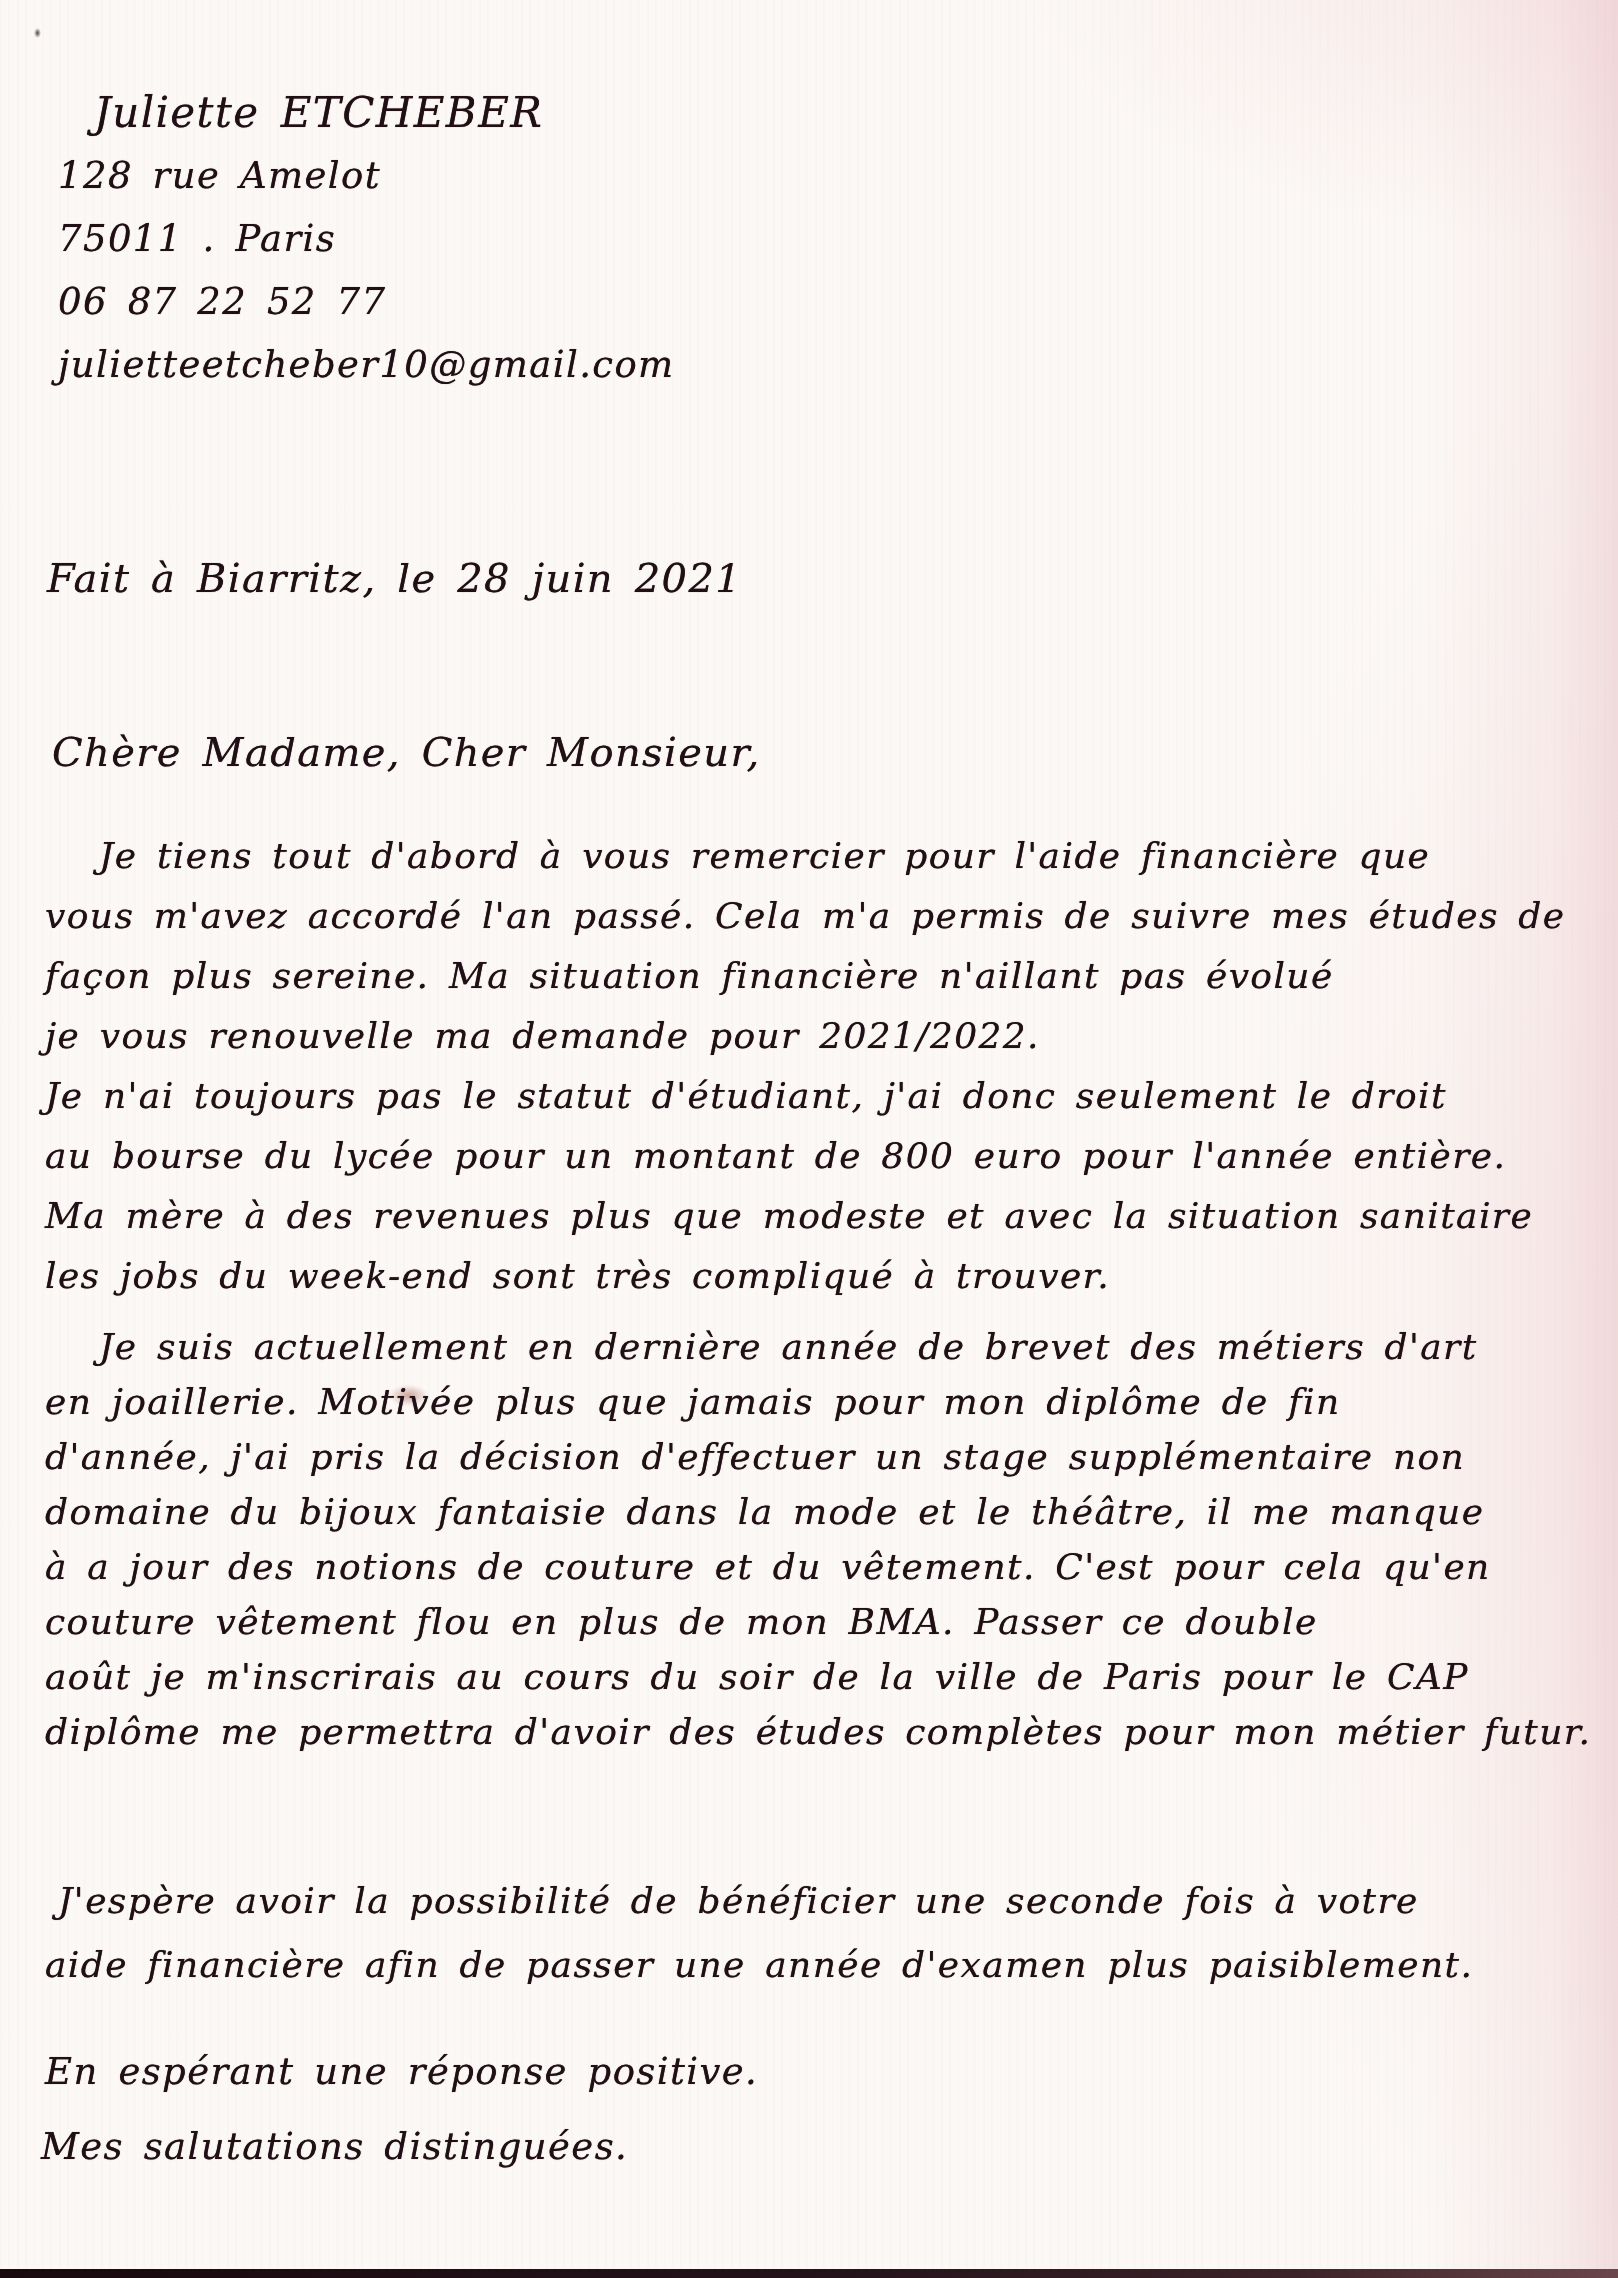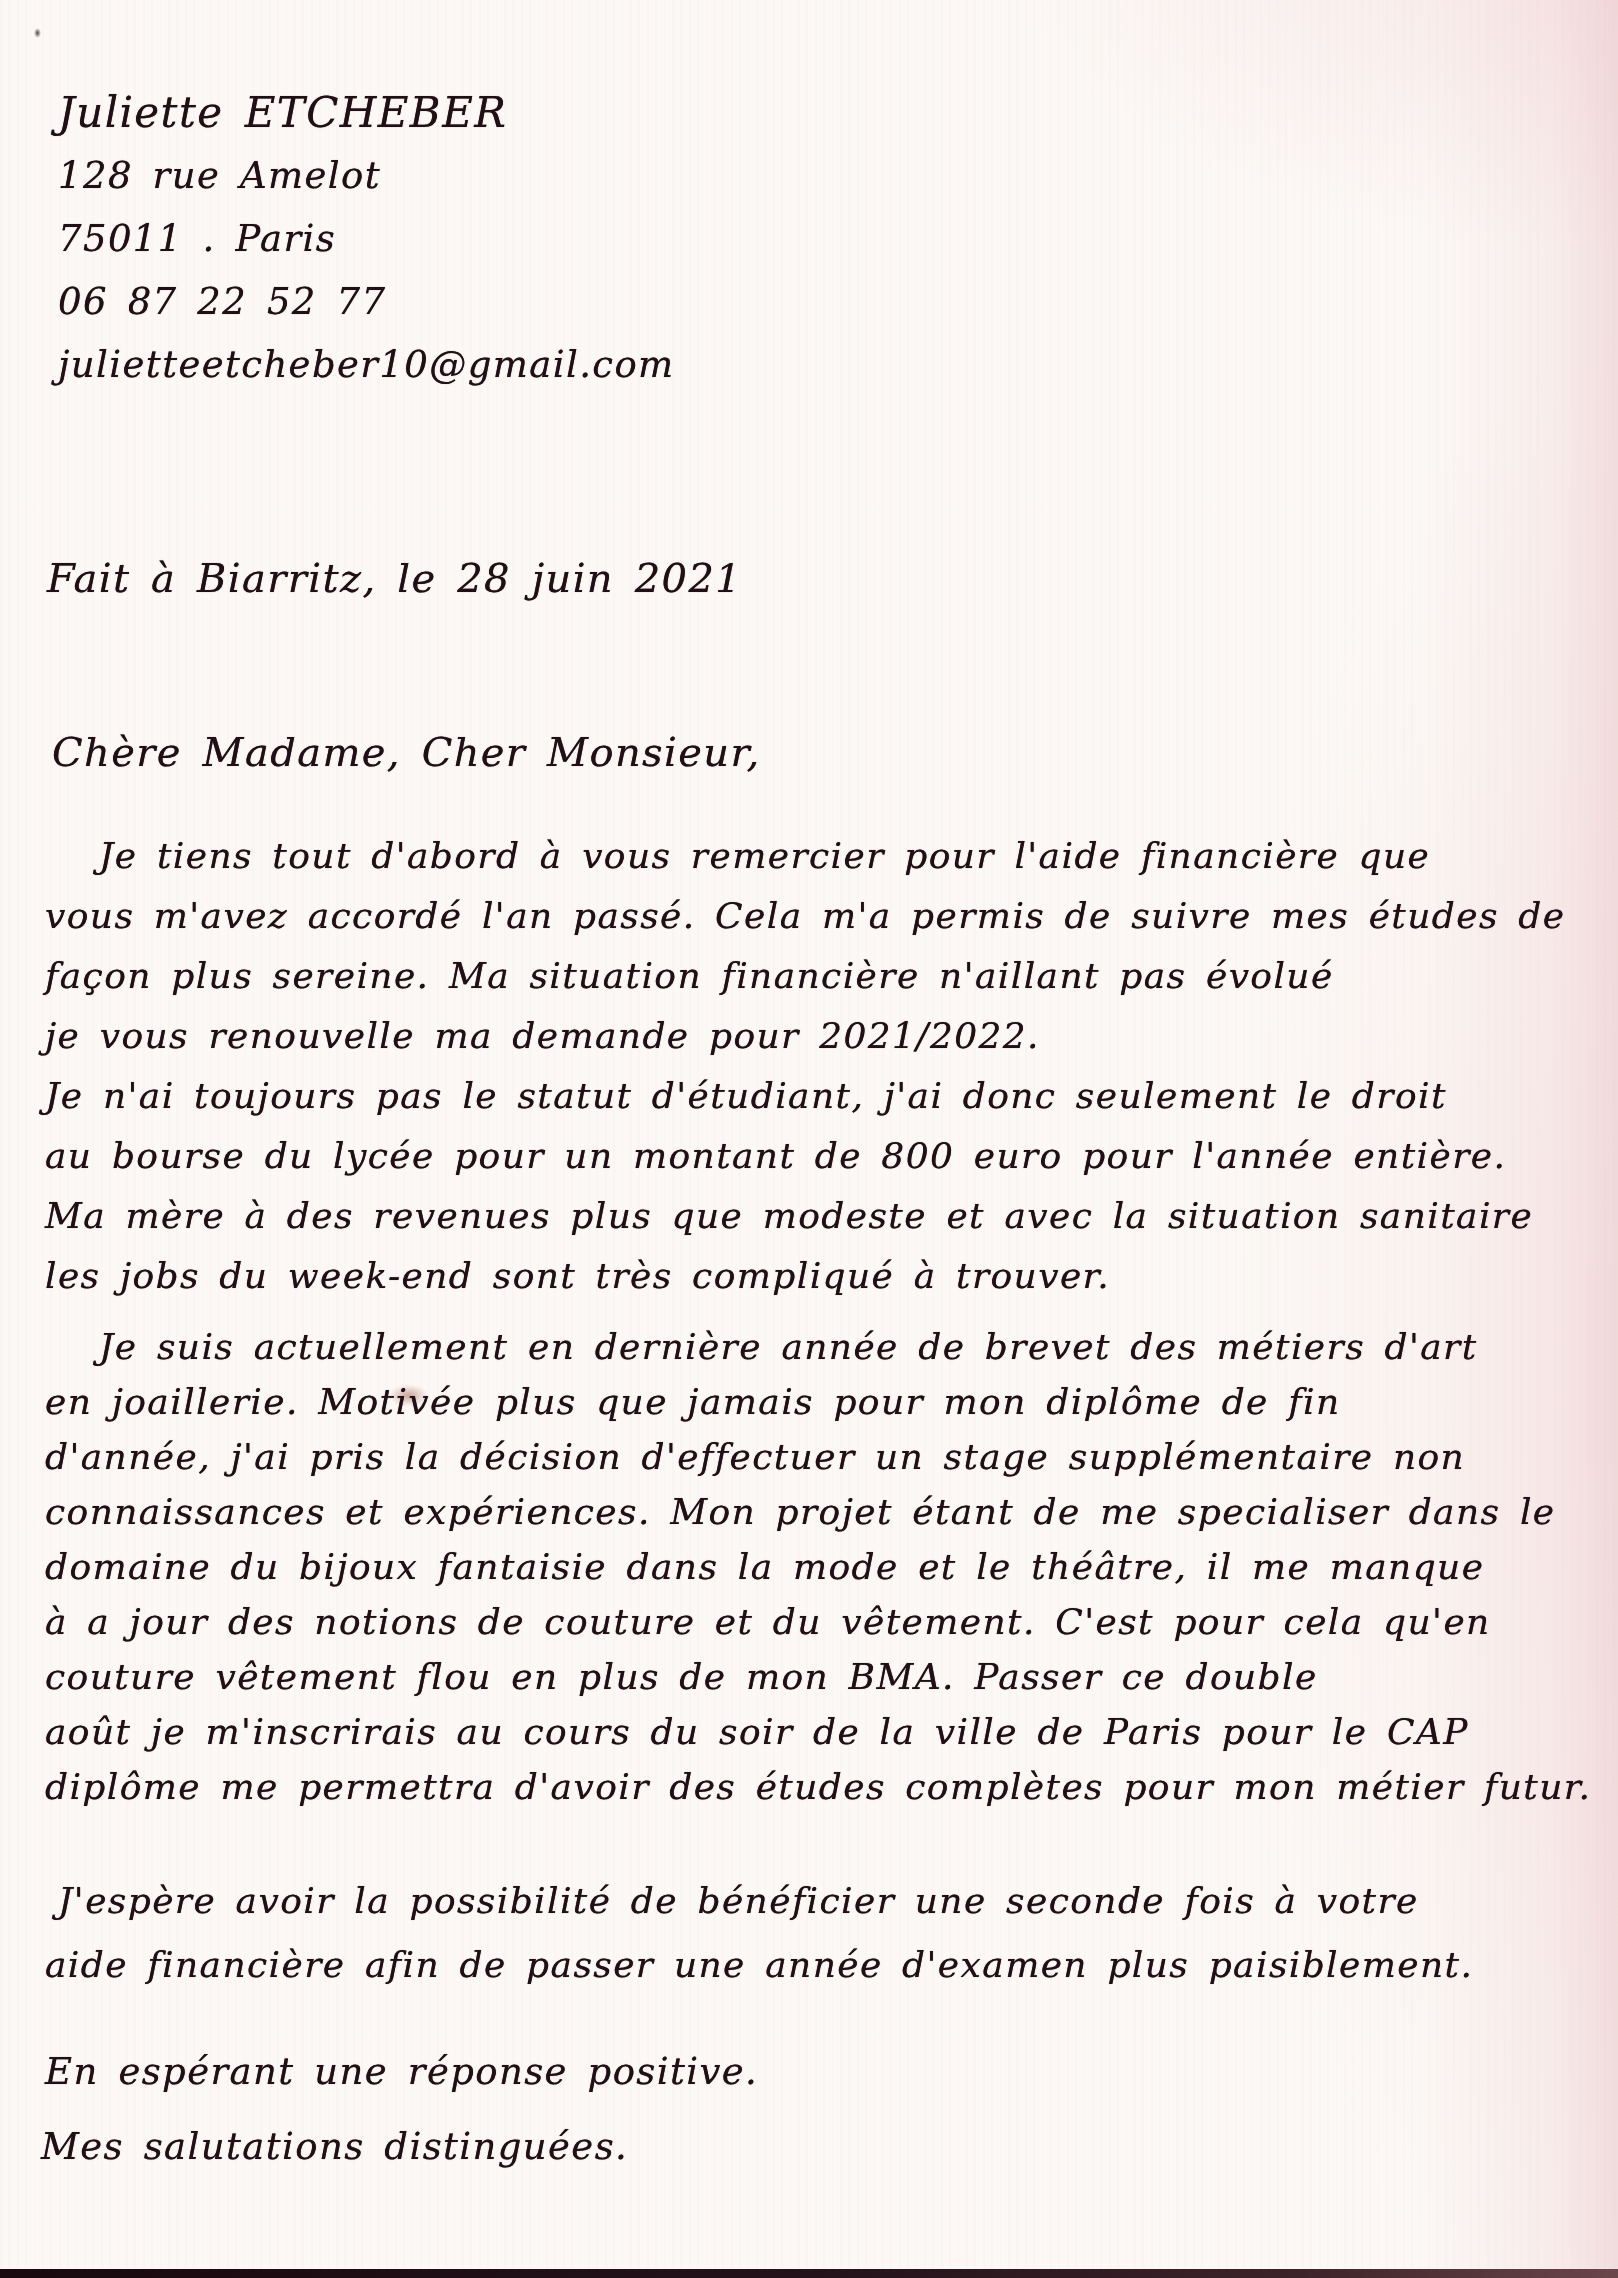--- a/index.html
+++ b/index.html
@@ -18,21 +18,21 @@
     background:
       radial-gradient(1031px 487px at 102% -2%, rgba(238,190,198,0.30), transparent 62%),
       radial-gradient(656px 1499px at 103% 60%, rgba(238,198,202,0.22), transparent 70%),
       repeating-linear-gradient(90deg, rgba(205,150,150,0.030) 0 1.9px, rgba(0,0,0,0) 1.9px 8.4px),
       linear-gradient(90deg, #fbf8f5 0%, #fbf8f5 88%, #f8edec 96%, #f1dddd 100%);
   }
   .hand { letter-spacing: 1.4px; word-spacing: 6.6px; text-shadow: 0 0 0.7px rgba(30,12,20,0.85); }
   .line { white-space: nowrap; }
 
   .sender { position: absolute; top: 81px; left: 58px; font-size: 37px; line-height: 63px; }
-  .sender .name { font-size: 42px; }
+  .sender .name { font-size: 42px; margin-left: 36px; }
 
   .dateline { position: absolute; top: 555px; left: 47px; font-size: 40px; }
   .salutation { position: absolute; top: 697px; left: 52px; font-size: 40px; margin-top: 32px; }
 
   .para { position: absolute; left: 45px; font-size: 36px; }
   .p1 { top: 826px;  line-height: 60px; }
   .p2 { top: 1319px; line-height: 55px; }
   .p3 { top: 1869px; line-height: 64px; }
   .indent { padding-left: 54px; }
   .indent-sm { padding-left: 13px; }
@@ -84,21 +84,20 @@
     <div class="line">Je n'ai toujours pas le statut d'étudiant, j'ai donc seulement le droit</div>
     <div class="line">au bourse du lycée pour un montant de 800 euro pour l'année entière.</div>
     <div class="line">Ma mère à des revenues plus que modeste et avec la situation sanitaire</div>
     <div class="line">les jobs du week-end sont très compliqué à trouver.</div>
   </section>
 
   <section class="para p2 hand">
     <div class="line indent">Je suis actuellement en dernière année de brevet des métiers d'art</div>
     <div class="line">en joaillerie. Motivée plus que jamais pour mon diplôme de fin</div>
     <div class="line">d'année, j'ai pris la décision d'effectuer un stage supplémentaire non</div>
-    <div class="line">connaissances et expériences. Mon projet étant de me specialiser dans le</div>
     <div class="line">domaine du bijoux fantaisie dans la mode et le théâtre, il me manque</div>
     <div class="line">à a jour des notions de couture et du vêtement. C'est pour cela qu'en</div>
     <div class="line">couture vêtement flou en plus de mon BMA. Passer ce double</div>
     <div class="line">août je m'inscrirais au cours du soir de la ville de Paris pour le CAP</div>
     <div class="line">diplôme me permettra d'avoir des études complètes pour mon métier futur.</div>
   </section>
 
   <section class="para p3 hand">
     <div class="line indent-sm">J'espère avoir la possibilité de bénéficier une seconde fois à votre</div>
     <div class="line">aide financière afin de passer une année d'examen plus paisiblement.</div>

